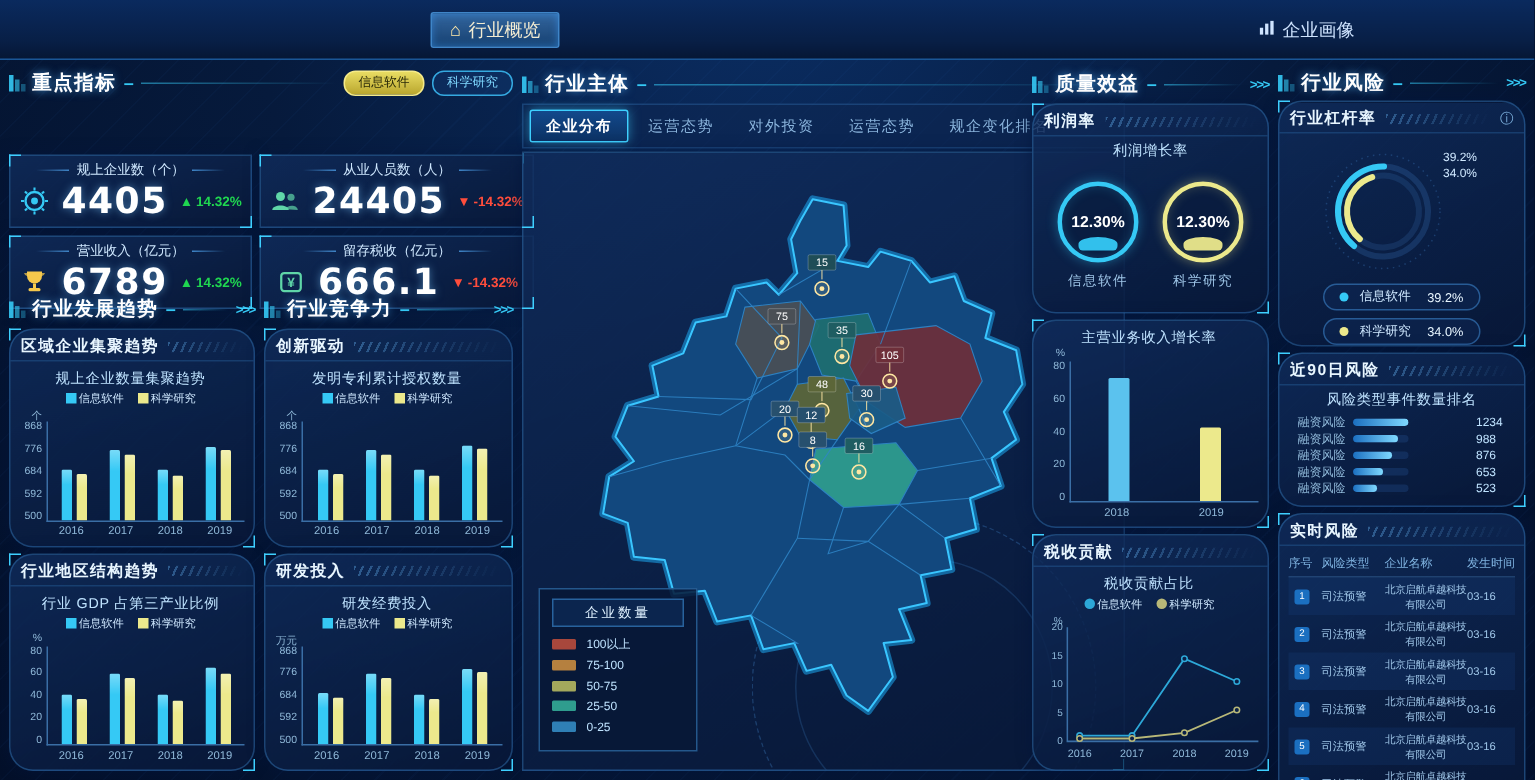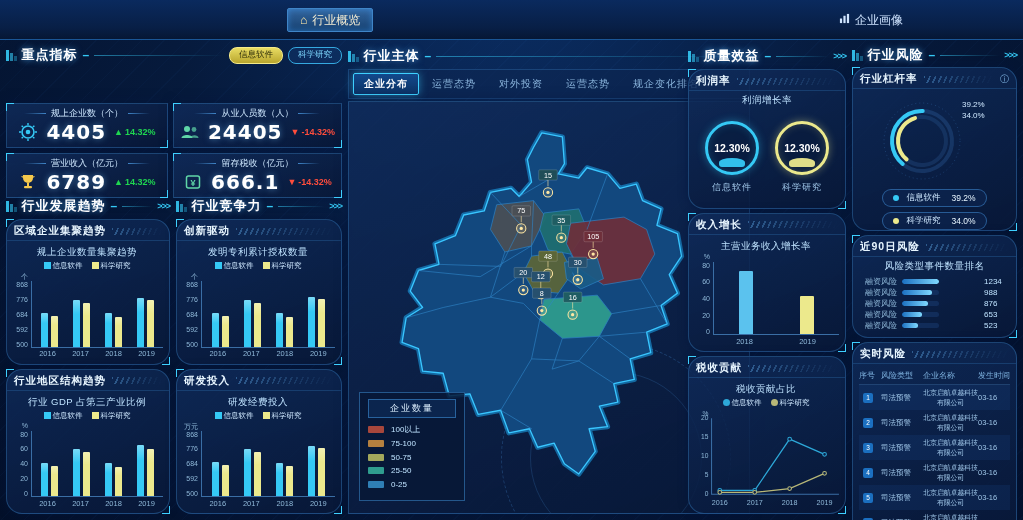--- a/index.html
+++ b/index.html
@@ -54,21 +54,21 @@
     -webkit-mask-image:linear-gradient(90deg,#000,transparent);mask-image:linear-gradient(90deg,#000,transparent);}
   .info-glyph{font-size:9px;color:#7fb3e0;cursor:pointer;}
   
   #metric-grid{display:grid;grid-template-columns:1fr 1fr;gap:5px;flex:1;margin-top:36px;}
   .mcard{display:flex;flex-direction:column;justify-content:space-evenly;padding:3px 6px;}
   .mlabel{display:flex;align-items:center;justify-content:center;gap:5px;font-size:9px;color:#cfe8ff;}
   .mlabel:before,.mlabel:after{content:"";width:22px;height:1px;background:linear-gradient(90deg,transparent,#3f85c8);}
   .mlabel:after{background:linear-gradient(90deg,#3f85c8,transparent);}
   .mrow{display:flex;align-items:center;justify-content:center;gap:8px;}
   .micon{width:20px;height:20px;flex:0 0 20px;}
-  .mvalue{font-size:20px;font-weight:bold;color:#fff;letter-spacing:1px;font-family:"DejaVu Sans",sans-serif;text-shadow:0 0 6px rgba(120,200,255,.5);}
+  .mvalue{font-size:24px;font-weight:bold;color:#fff;letter-spacing:1px;font-family:"DejaVu Sans",sans-serif;text-shadow:0 0 6px rgba(120,200,255,.5);}
   .mdelta{font-size:9px;font-weight:bold;display:flex;align-items:center;gap:2px;}
   .mdelta.up{color:#1fd650;} .mdelta.down{color:#ff4d3c;}
   .pill{font-size:8.5px;padding:1.5px 9px;border-radius:8px;cursor:pointer;}
   .pill.yellow{background:linear-gradient(180deg,#e8dc62,#b9a62e);color:#2a2a08;border:1px solid #f5ea88;}
   .pill.blue{background:rgba(20,60,120,.4);color:#7fd8ff;border:1px solid #35a9e0;}
   
   .mini-chart{display:flex;flex-direction:column;flex:1;padding:2px 4px 4px 2px;}
   .chart-title{text-align:center;font-size:9.5px;color:#bfe3ff;margin:3px 0 1px;letter-spacing:.5px;}
   .chart-legend{display:flex;justify-content:center;gap:9px;font-size:7.5px;color:#cfe8ff;margin:1px 0 2px;}
   .chart-legend .sw{display:inline-block;width:7px;height:7px;margin-right:2px;vertical-align:-1px;}
@@ -647,24 +647,20 @@
           <div class="gauge">
             <div class="gauge-circle" style="border: 3px solid rgb(236, 233, 140); box-shadow: rgba(236, 233, 140, 0.4) 0px 0px 8px, rgba(236, 233, 140, 0.2) 0px 0px 8px inset;">
               <span class="gv">12.30%</span>
               <span class="wave" style="background: rgb(236, 233, 140);"></span>
             </div>
             <span class="glabel">科学研究</span>
           </div>
         </div>
     </div>
     <div class="card sec-card" style="flex:1;margin-bottom:4px;">
-      <div class="shead">
-          <span class="st">收入增长</span>
-          <span class="hatch"></span>
-        </div>
       <div class="mini-chart">
           <div class="chart-title">主营业务收入增长率</div>
           <div class="plot-row">
             <div class="yaxis">
               <span class="unit">%</span>
               <span>80</span>
               <span>60</span>
               <span>40</span>
               <span>20</span>
               <span>0</span>

